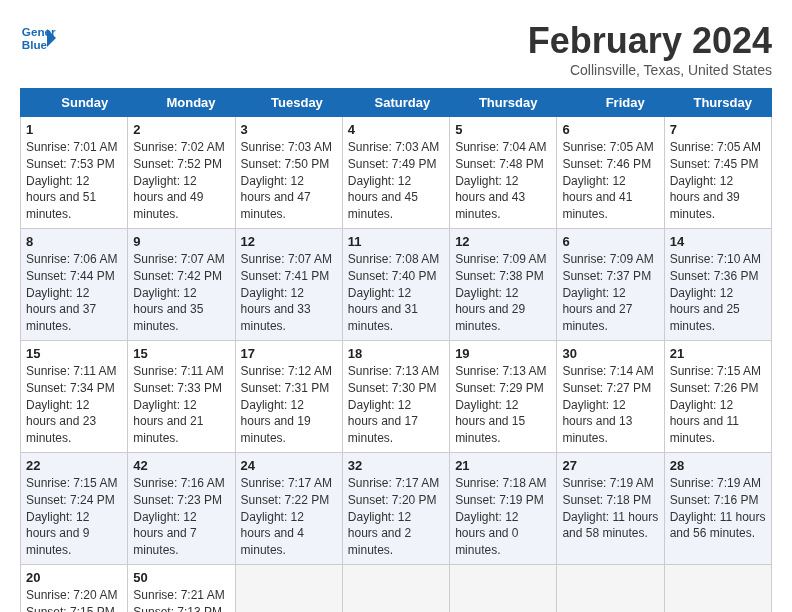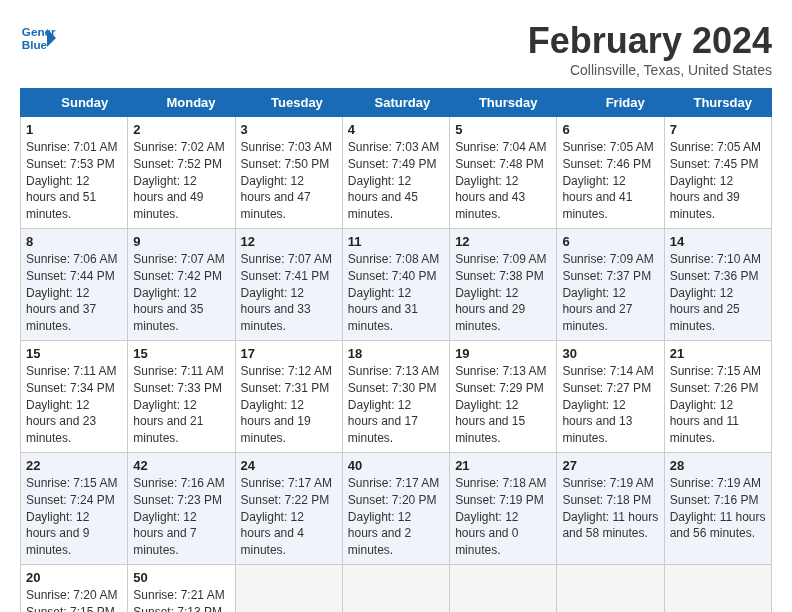--- a/index.html
+++ b/index.html
@@ -255,21 +255,21 @@
           Sunrise: 7:16 AM<br>Sunset: 7:23 PM<br>Daylight: 12 hours and 7 minutes.
         </div>
       </td>
         <td>
         <span class="day-number">24</span>
         <div class="day-info">
           Sunrise: 7:17 AM<br>Sunset: 7:22 PM<br>Daylight: 12 hours and 4 minutes.
         </div>
       </td>
         <td>
-        <span class="day-number">40</span>
+        <span class="day-number">32</span>
         <div class="day-info">
           Sunrise: 7:17 AM<br>Sunset: 7:20 PM<br>Daylight: 12 hours and 2 minutes.
         </div>
       </td>
         <td>
         <span class="day-number">21</span>
         <div class="day-info">
           Sunrise: 7:18 AM<br>Sunset: 7:19 PM<br>Daylight: 12 hours and 0 minutes.
         </div>
       </td>

